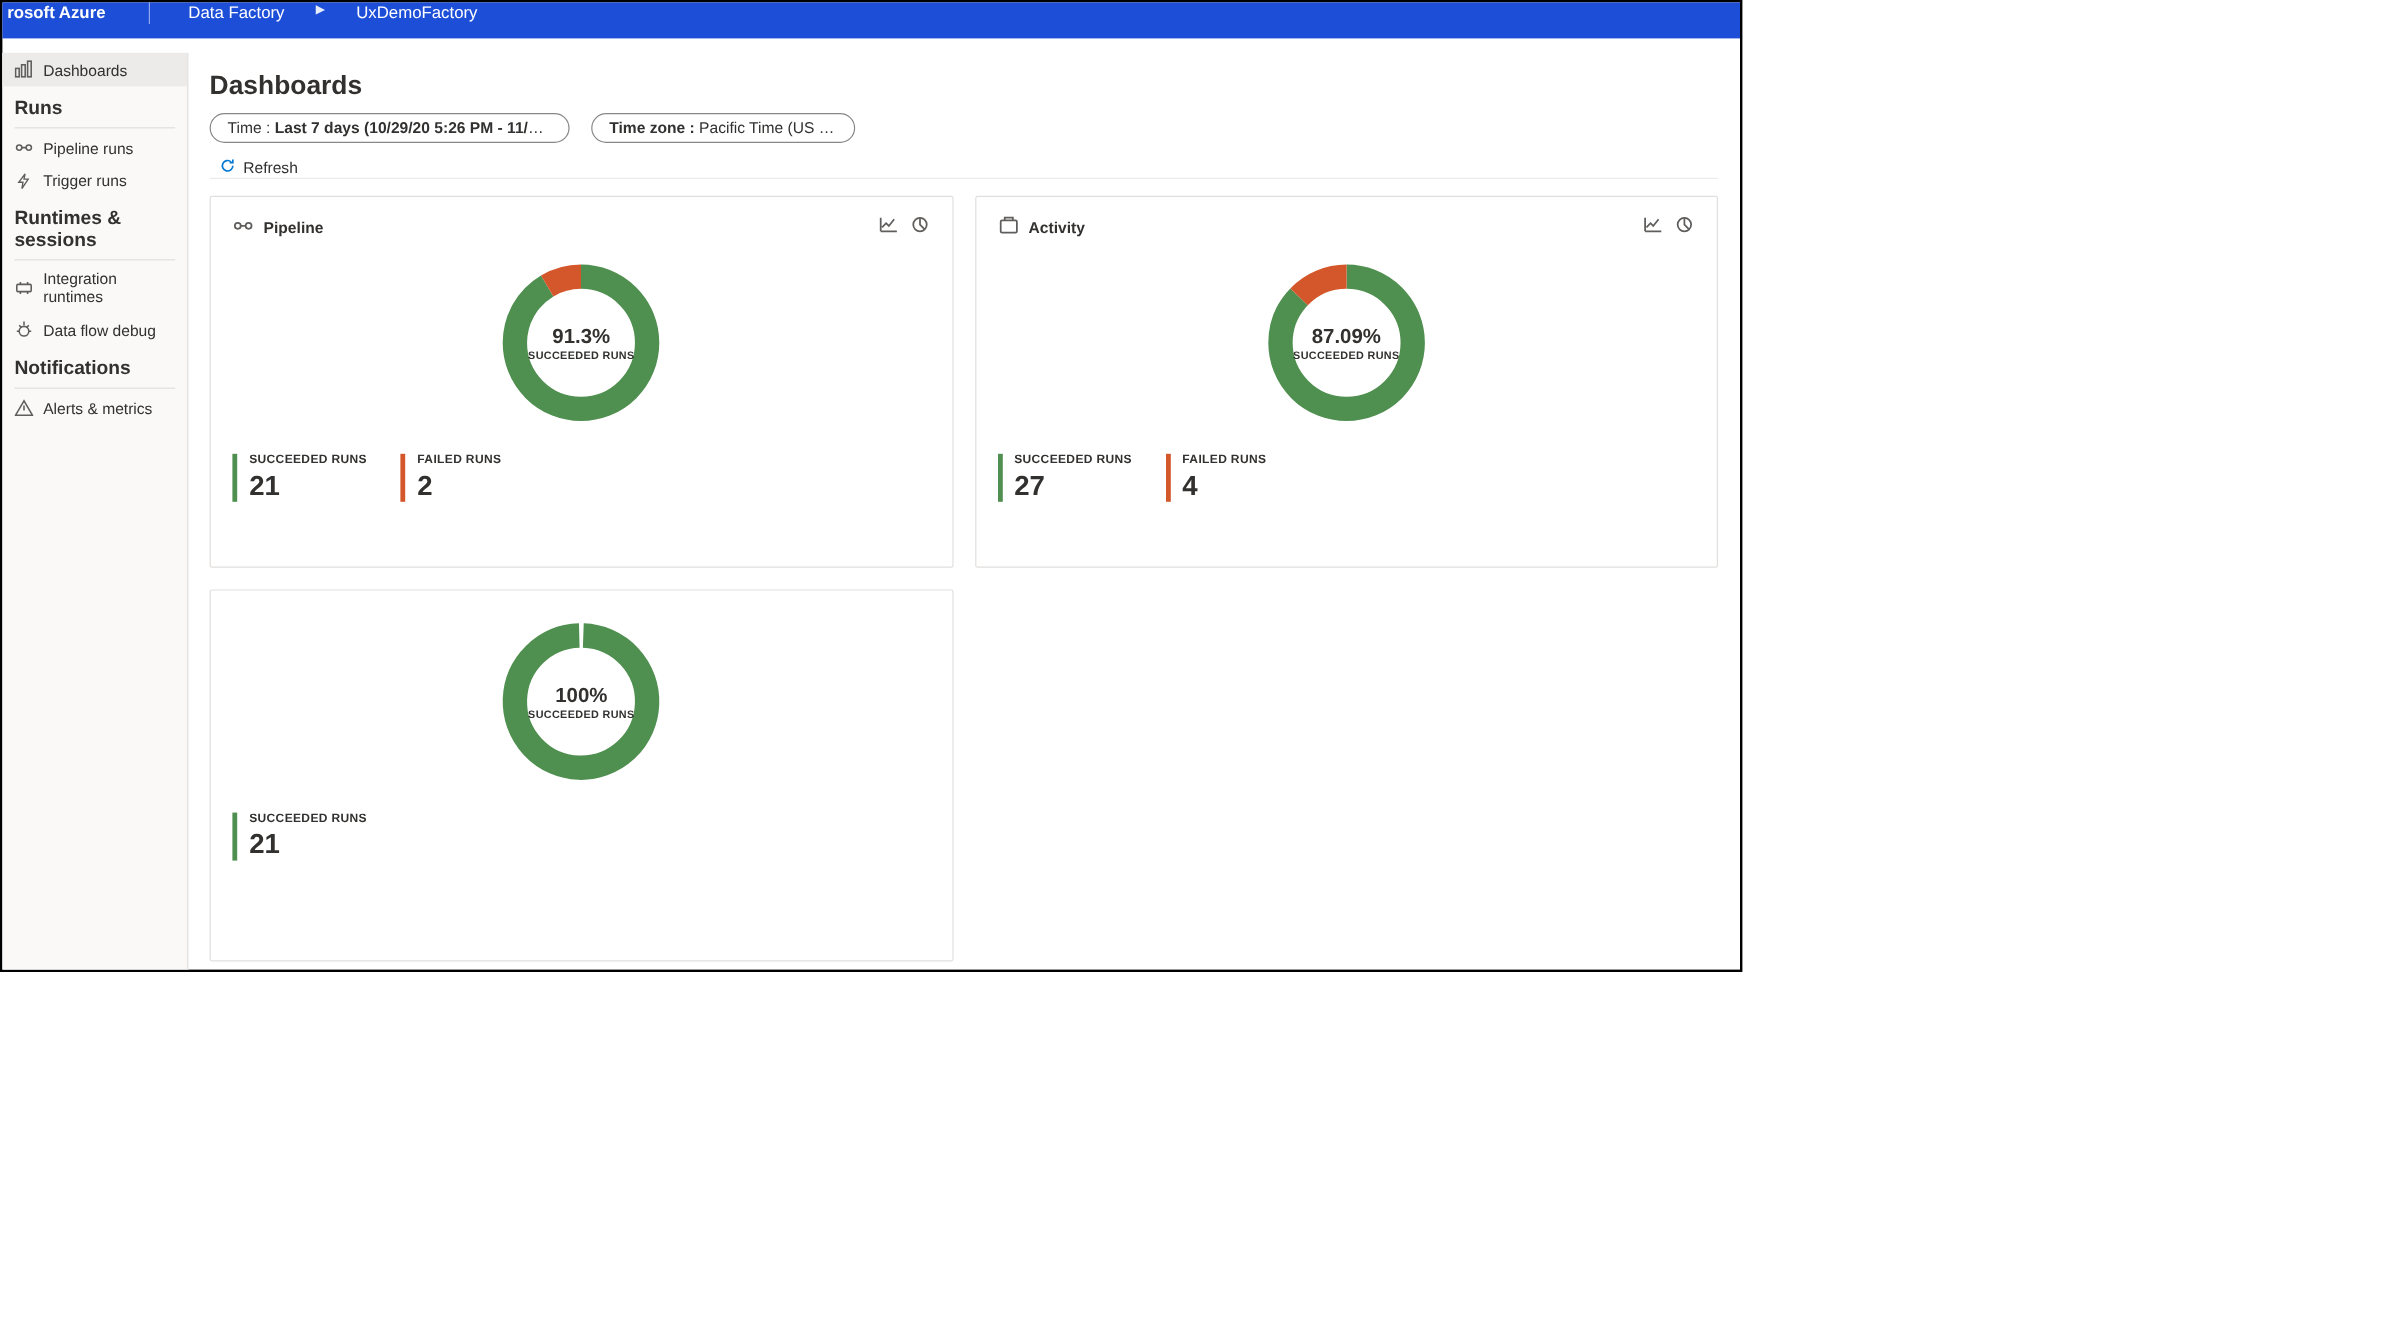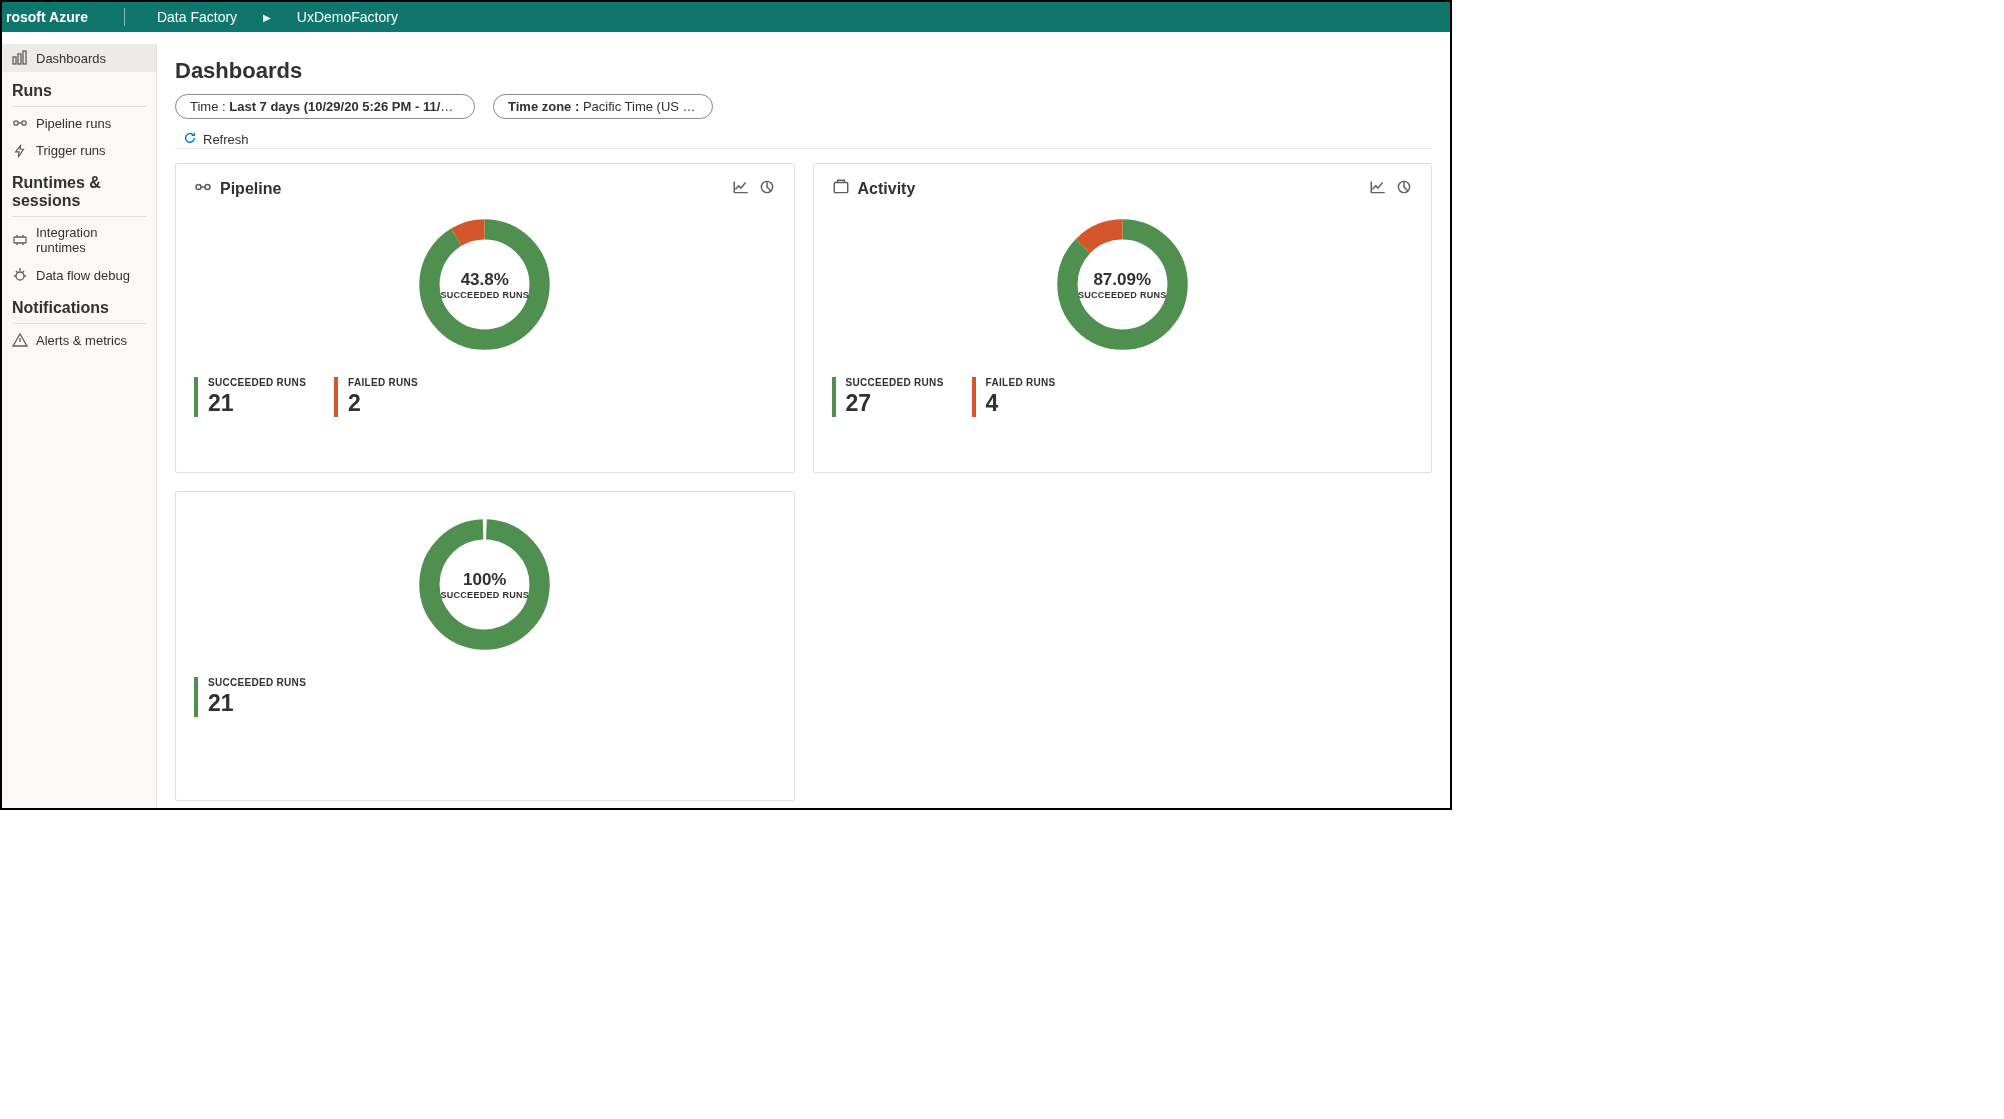--- a/index.html
+++ b/index.html
@@ -7,25 +7,24 @@
     font-family: "Segoe UI", -apple-system, Arial, sans-serif;
     font-size: 14px;
     color: #323130;
     background: #fff;
     overflow: hidden;
   }
   .app { width: 1452px; height: 810px; border: 2px solid #000; display: flex; flex-direction: column; }
 
   
   .topbar {
-    background: #0f766e;
+    background: #1d4ed8;
     color: #fff;
     height: 30px;
     display: flex;
-    align-items: center;
     padding: 0 4px;
     font-size: 14px;
     flex-shrink: 0;
     gap: 20px;
   }
   .topbar .brand { font-weight: 600; padding-right: 10px; }
   .topbar .sep { width:1px; height:18px; background:rgba(255,255,255,.5); margin:0 6px;}
   .topbar .crumb { padding: 0 6px; font-weight: 400; }
   .topbar .chev { font-size: 10px; opacity:.9; }
 
@@ -75,21 +74,21 @@
   .grid { display:grid; grid-template-columns: 1fr 1fr; gap: 18px; }
   .card {
     border:1px solid #e1dfdd;
     border-radius:2px;
     background:#fff;
     padding: 14px 18px 20px;
     min-height: 310px;
     position:relative;
   }
   .card-header { display:flex; align-items:center; justify-content:space-between; margin-bottom:6px;}
-  .card-title { display:flex; align-items:center; gap:8px; font-size:16px; font-weight:600; }
+  .card-title { display:flex; align-items:center; gap:8px; font-size:13px; font-weight:600; }
   .card-actions { display:flex; gap:8px; color:#605e5c; }
   .card-actions span { cursor:pointer; font-size:16px; }
 
   .donut-wrap { display:flex; justify-content:center; padding: 6px 0 10px; }
   .donut { position:relative; width:145px; height:145px; }
   .donut svg { width:145px; height:145px; }
   .donut-center {
     position:absolute; inset:0; display:flex; flex-direction:column; align-items:center; justify-content:center;
   }
   .donut-center .pct { font-size:17px; font-weight:600; }
@@ -230,21 +229,21 @@
                   </svg></span>
             </div>
           </div>
           <div class="donut-wrap">
             <div class="donut">
               <svg viewBox="0 0 100 100">
                 <circle cx="50" cy="50" r="38" fill="none" stroke="#4f8f4f" stroke-width="14" stroke-dasharray="218 238.76" stroke-dashoffset="0" transform="rotate(-90 50 50)"></circle>
                 <circle cx="50" cy="50" r="38" fill="none" stroke="#d4572b" stroke-width="14" stroke-dasharray="20.76 238.76" stroke-dashoffset="-218" transform="rotate(-90 50 50)"></circle>
               </svg>
               <div class="donut-center">
-                <div class="pct">43.8%</div>
+                <div class="pct">91.3%</div>
                 <div class="sub">SUCCEEDED RUNS</div>
               </div>
             </div>
           </div>
           <div class="stats">
             <div class="stat succ">
               <div class="lbl">SUCCEEDED RUNS</div>
               <div class="val">21</div>
             </div>
             <div class="stat fail">

